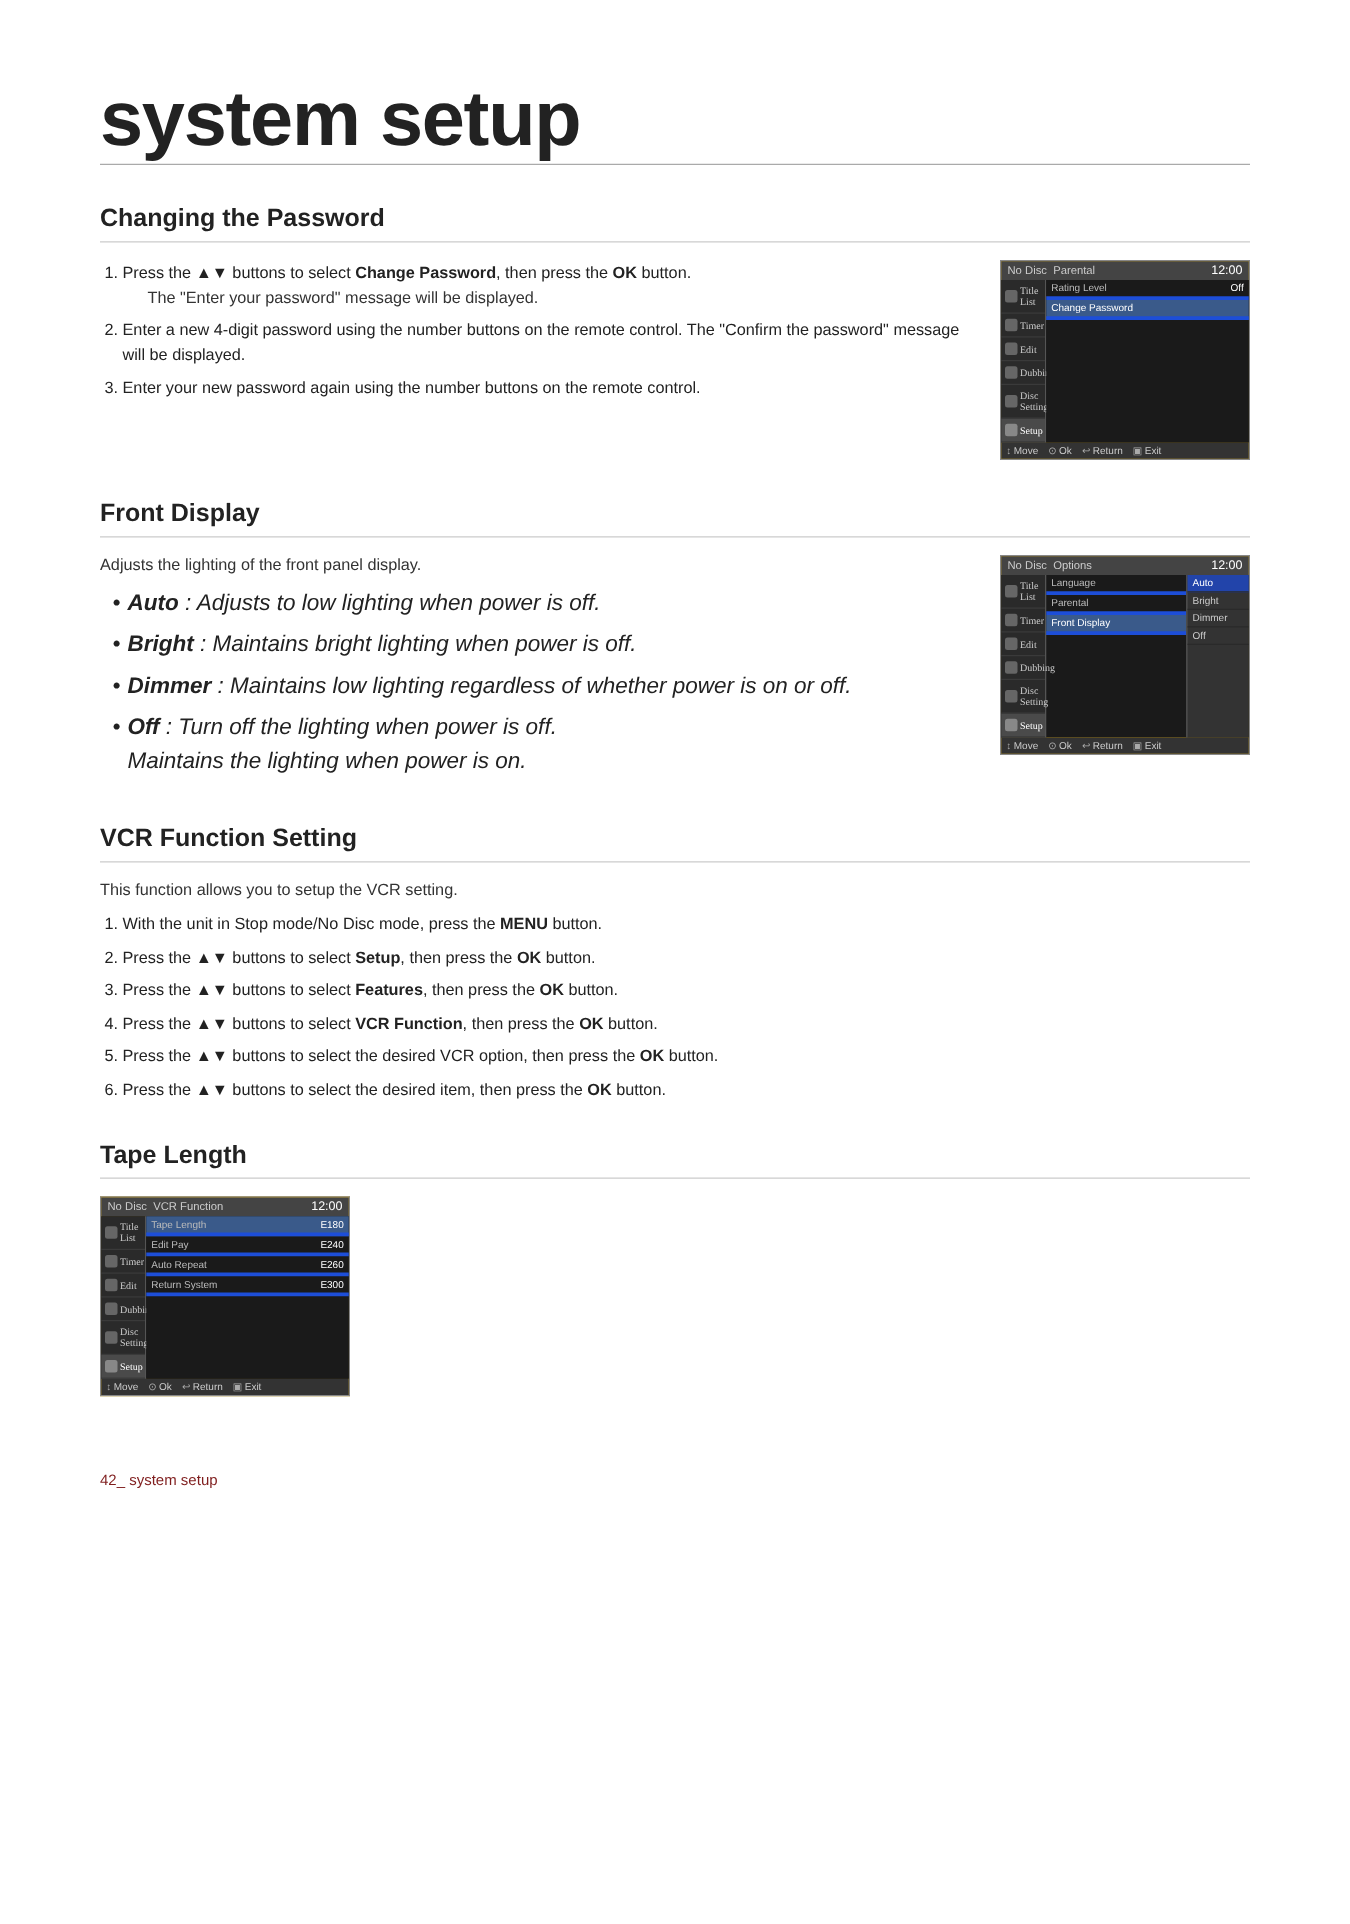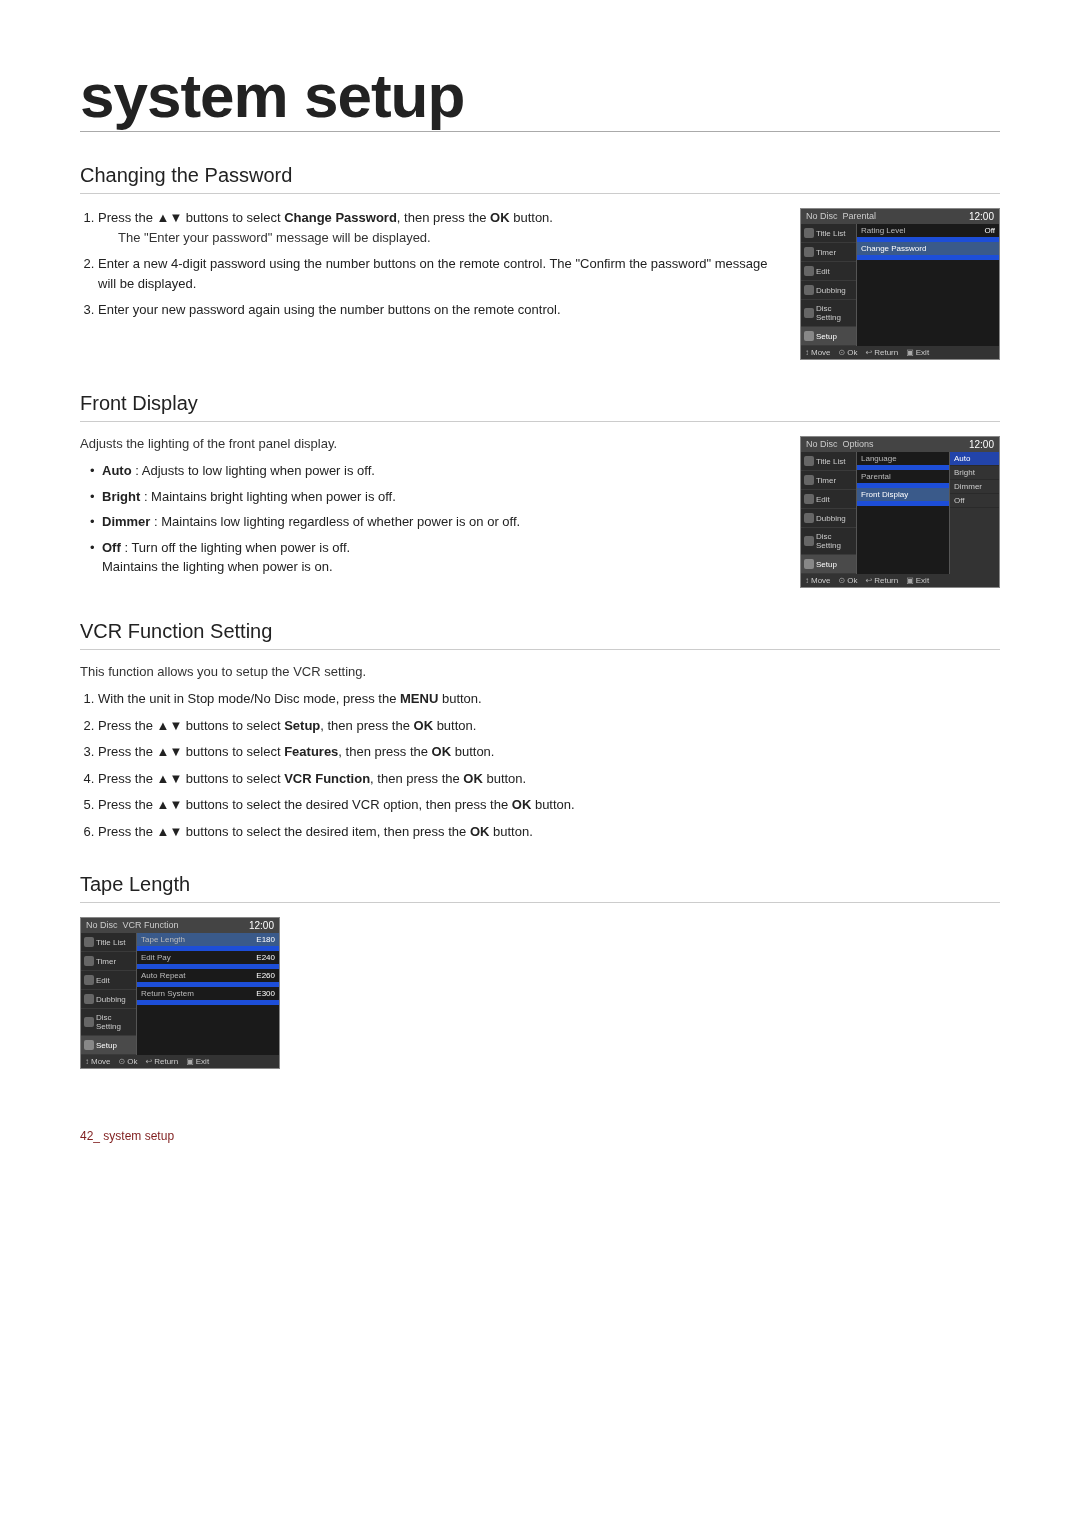--- a/index.html
+++ b/index.html
@@ -18,21 +18,21 @@
       color: #222;
       margin-bottom: 8px;
       letter-spacing: -1px;
       border-bottom: 1.5px solid #aaa;
     }
     .section {
       margin-top: 32px;
     }
     .section-title {
       font-size: 20px;
-      font-weight: normal;
+      font-weight: bold;
       color: #222;
       border-bottom: 1px solid #ccc;
       padding-bottom: 6px;
       margin-bottom: 14px;
     }
     .section-intro {
       font-size: 13px;
       color: #333;
       margin-bottom: 10px;
     }
@@ -54,25 +54,26 @@
       line-height: 1.5;
     }
     ol.main-list li b {
       font-weight: bold;
     }
     ul.bullet-list {
       list-style: none;
       margin-left: 10px;
     }
     ul.bullet-list li {
-      font-size: 13px;
+      font-size: 18px;
       margin-bottom: 6px;
       line-height: 1.5;
       padding-left: 12px;
       position: relative;
+      font-style: italic;
     }
     ul.bullet-list li::before {
       content: "•";
       position: absolute;
       left: 0;
     }
     .ui-screen {
       width: 200px;
       min-width: 200px;
       border: 1px solid #888;
@@ -95,23 +96,24 @@
     }
     .ui-screen-header .time {
       color: #fff;
       font-size: 10px;
     }
     .ui-screen-body {
       display: flex;
       background: #1a1a1a;
     }
     .ui-sidebar {
-      width: 56px;
+      width: 36px;
       background: #2a2a2a;
       border-right: 1px solid #555;
+      font-family: Liberation Serif, serif;
     }
     .ui-sidebar-item {
       padding: 4px 3px;
       font-size: 8px;
       color: #ccc;
       border-bottom: 1px solid #3a3a3a;
       display: flex;
       align-items: center;
       gap: 2px;
       min-height: 18px;
@@ -133,21 +135,21 @@
     }
     .ui-content {
       flex: 1;
       background: #1a1a1a;
     }
     .ui-content-row {
       display: flex;
       padding: 2px 4px;
       font-size: 8px;
       color: #ccc;
-      border-bottom: 5px solid #1d4ed8;
+      border-bottom: 3px solid #1d4ed8;
       min-height: 14px;
       align-items: flex-start;
       justify-content: space-between;
     }
     .ui-content-row.highlighted {
       background: #3a5a8a;
       color: #fff;
     }
     .ui-content-row .row-label {
       color: #bbb;

